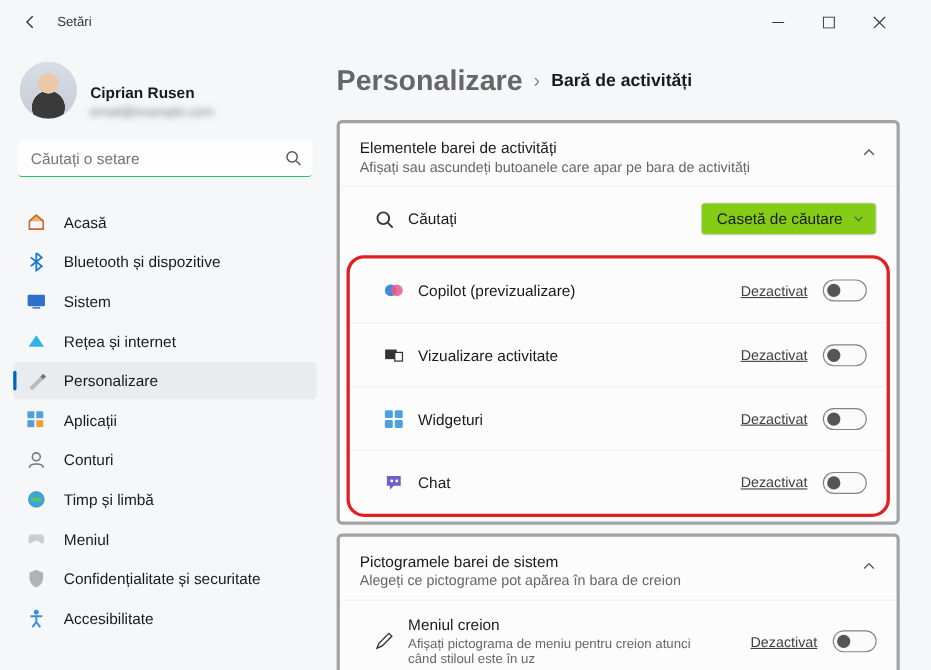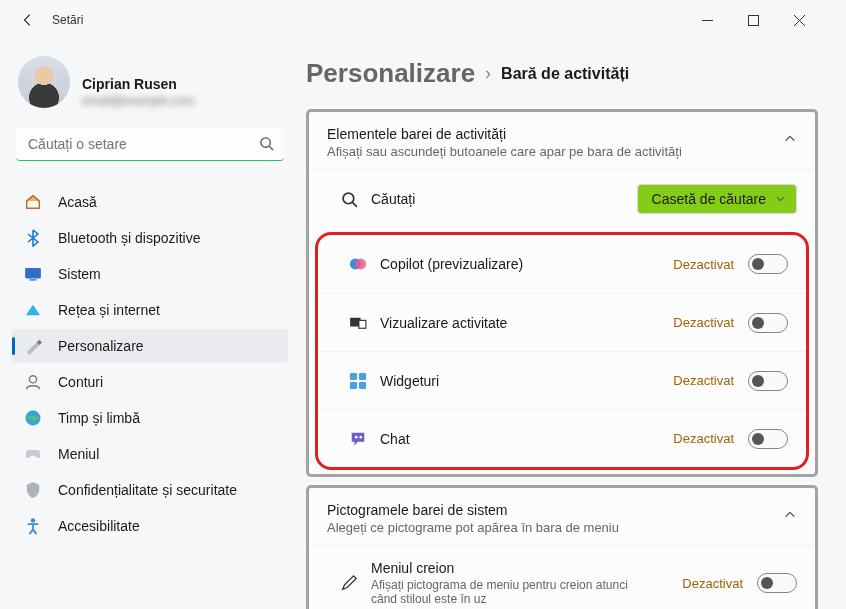--- a/index.html
+++ b/index.html
@@ -136,21 +136,21 @@
     padding: 14px 18px;
     border-top: 1px solid #f0f1f3;
     min-height: 58px;
   }
   .row-icon {
     width: 44px; display: flex; justify-content: center;
     flex-shrink: 0;
   }
   .row-label { flex: 1; font-size: 14px; }
   .row-sublabel { font-size: 12px; color: #666; margin-top: 2px; max-width: 260px; }
-  .row-state { font-size: 13px; color: #a16207; margin-right: 14px; }
+  .row-state { font-size: 13px; color: #404040; margin-right: 14px; text-decoration: underline; }
   .dropdown {
     border: 1px solid #d7d9dc;
     background: #84cc16;
     border-radius: 4px;
     padding: 6px 30px 6px 14px;
     font-size: 14px;
     position: relative;
     cursor: pointer;
     display: flex; align-items: center;
   }
@@ -264,20 +264,31 @@
         <span>Rețea și internet</span>
       </div>
       <div class="navitem active">
         <span class="navicon">
             <svg width="18" height="18" viewBox="0 0 20 20">
               <path d="M3 17 L14 6 L17 9 L6 20 Z" fill="#bcbcbc"></path>
               <path d="M14 6 L17 3 L20 6 L17 9 Z" fill="#777"></path>
             </svg>
           </span>
         <span>Personalizare</span>
+      </div>
+      <div class="navitem">
+        <span class="navicon">
+            <svg width="18" height="18" viewBox="0 0 20 20">
+              <rect x="1" y="1" width="7" height="7" fill="#4aa0e0"></rect>
+              <rect x="10" y="1" width="7" height="7" fill="#4aa0e0"></rect>
+              <rect x="1" y="10" width="7" height="7" fill="#4aa0e0"></rect>
+              <rect x="10" y="10" width="7" height="7" fill="#f0a030"></rect>
+            </svg>
+          </span>
+        <span>Aplicații</span>
       </div>
       <div class="navitem">
         <span class="navicon">
             <svg width="18" height="18" viewBox="0 0 20 20">
               <circle cx="10" cy="7" r="4" fill="none" stroke="#777" stroke-width="1.6"></circle>
               <path d="M3 18 C3 13 17 13 17 18" fill="none" stroke="#777" stroke-width="1.6"></path>
             </svg>
           </span>
         <span>Conturi</span>
       </div>
@@ -409,21 +420,21 @@
               <div class="knob"></div>
             </div>
         </div>
       </div>
     </div>
 
     <div class="card">
       <div class="card-head">
         <div class="txt">
           <div class="card-head-title">Pictogramele barei de sistem</div>
-          <div class="card-head-sub">Alegeți ce pictograme pot apărea în bara de meniu</div>
+          <div class="card-head-sub">Alegeți ce pictograme pot apărea în bara de creion</div>
         </div>
         <span class="chev"><svg width="14" height="14" viewBox="0 0 16 16">
               <path d="M3 10 L8 5 L13 10" stroke="#555" stroke-width="1.4" fill="none"></path>
             </svg></span>
       </div>
 
       <div class="row">
         <span class="row-icon">
             <svg width="18" height="18" viewBox="0 0 20 20">
               <path d="M3 17 L5 12 L15 2 L18 5 L8 15 Z" fill="none" stroke="#333" stroke-width="1.4"></path>

